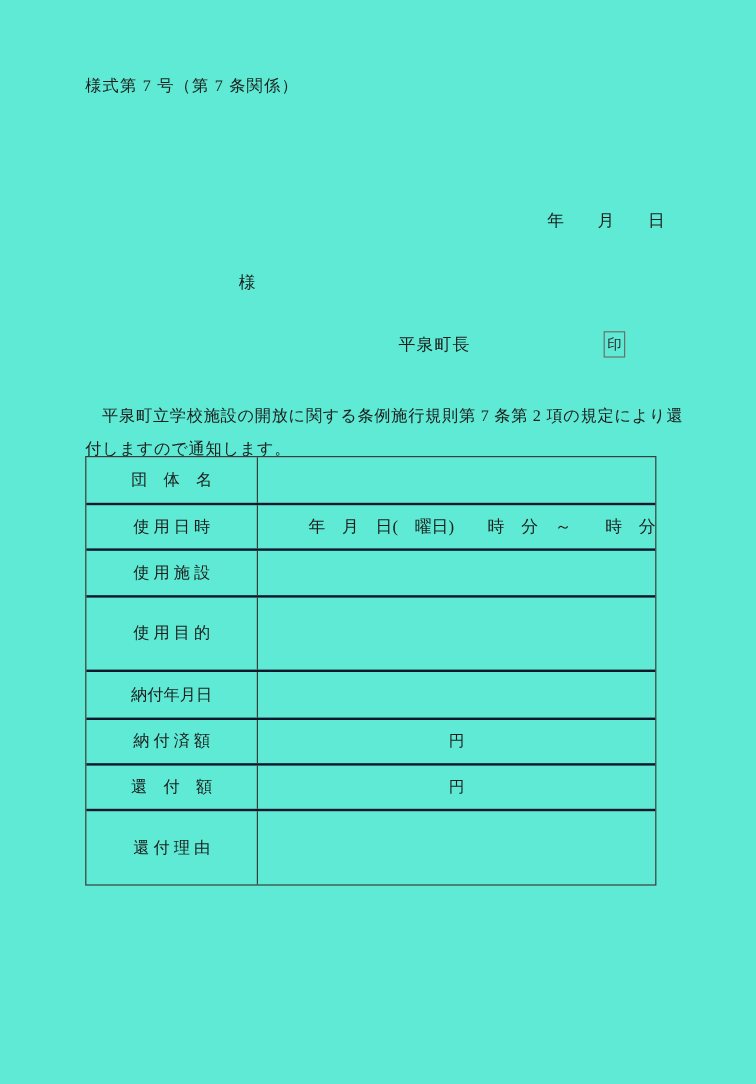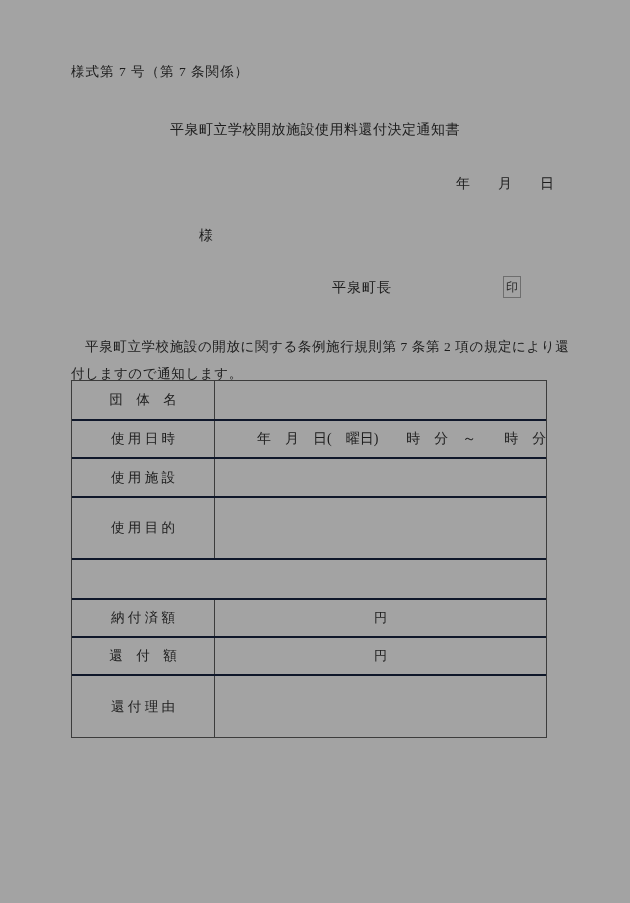--- a/index.html
+++ b/index.html
@@ -1,20 +1,20 @@
 <!DOCTYPE html>
 <html lang="ja"><head>
 <meta charset="utf-8">
 <style>
   html, body { margin: 0; padding: 0; background: #ffffff; }
   .page {
     position: relative;
     width: 630px;
     height: 903px;
-    background: #a3a3a3;
+    background: #5eead4;
     font-family: "Liberation Serif", "DejaVu Serif", serif;
     color: #1c1c1c;
     overflow: hidden;
   }
   .form-number {
     position: absolute;
     left: 71px; top: 63px;
     font-size: 13.5px;
     letter-spacing: 1px;
     white-space: nowrap;
@@ -96,21 +96,20 @@
   .h62 { height: 62px; }
   .h63 { height: 63px; gap: 29px; }
 </style>
 </head>
 <body>
 
 <div class="page">
 
   <div class="form-number">様式第 7 号（第 7 条関係）</div>
 
-  <div class="doc-title">平泉町立学校開放施設使用料還付決定通知書</div>
 
   <div class="date-line">年　　月　　日</div>
 
   <div class="addressee">様</div>
 
   <div class="sender">平泉町長</div>
 
   <div class="seal">印</div>
 
   <div class="body-text">
@@ -129,20 +128,21 @@
     </div>
     <div class="trow h39">
       <div class="tlabel">使 用 施 設</div>
       <div class="tvalue"></div>
     </div>
     <div class="trow h62">
       <div class="tlabel">使 用 目 的</div>
       <div class="tvalue"></div>
     </div>
     <div class="trow h40">
+      <div class="tlabel">納付年月日</div>
     </div>
     <div class="trow h38">
       <div class="tlabel">納 付 済 額</div>
       <div class="tvalue v-center">円</div>
     </div>
     <div class="trow h38">
       <div class="tlabel">還　付　額</div>
       <div class="tvalue v-center">円</div>
     </div>
     <div class="trow h63">

